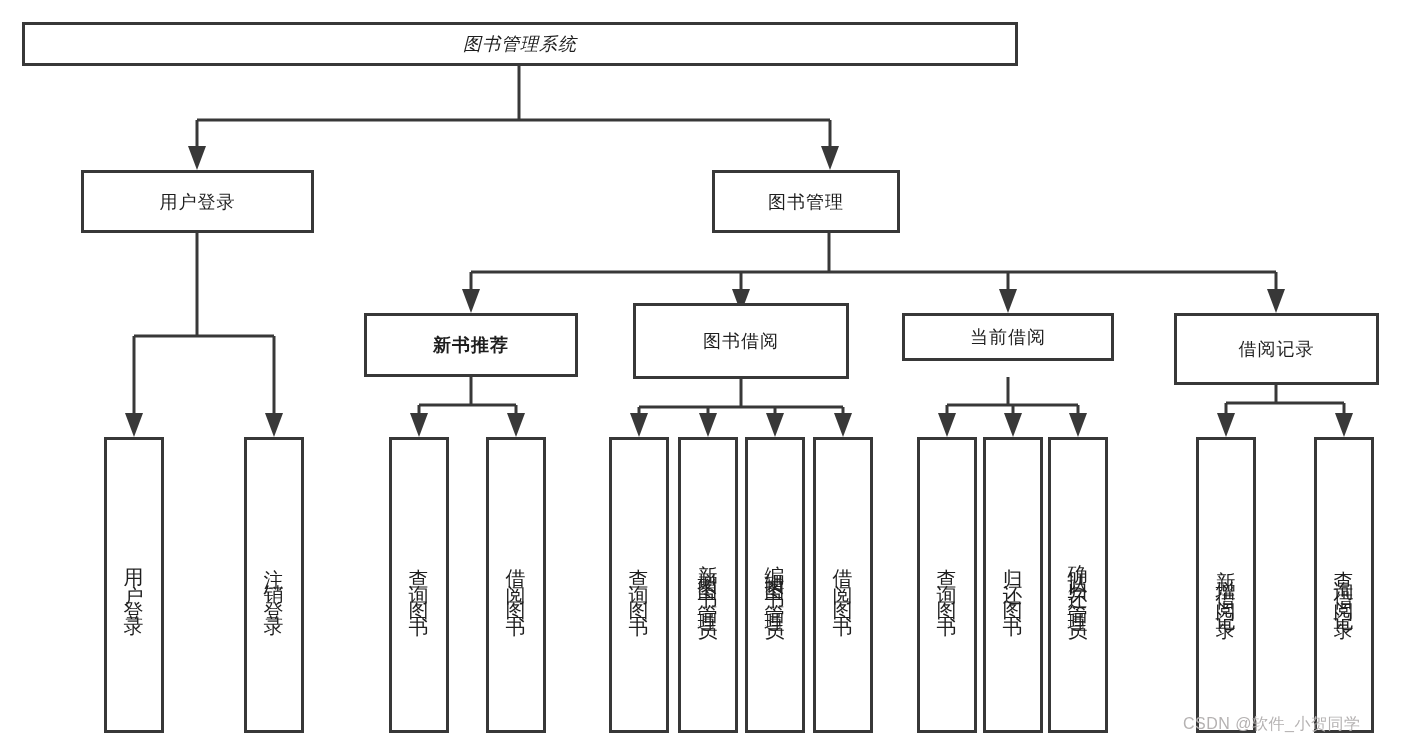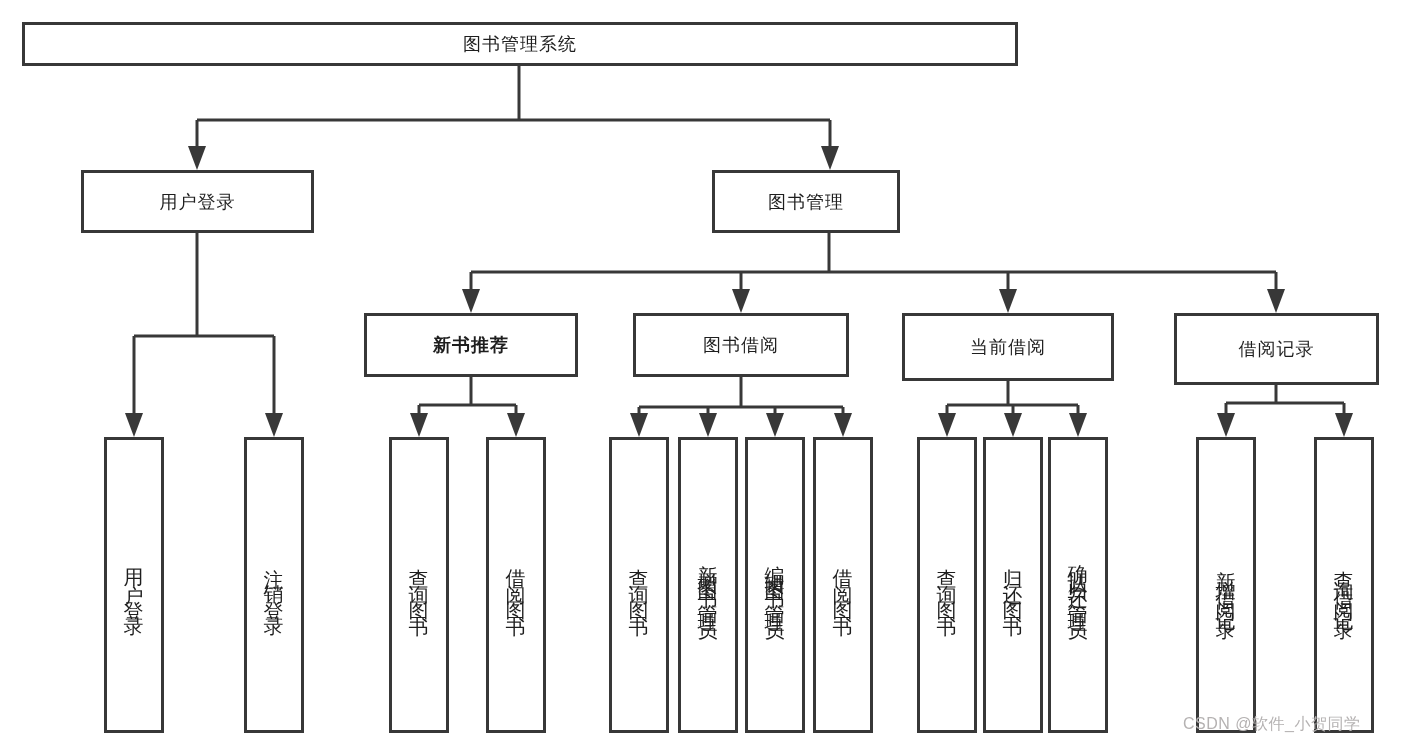--- a/index.html
+++ b/index.html
@@ -114,38 +114,38 @@
       <polygon points="766,413 784,413 775,437"></polygon>
       <polygon points="834,413 852,413 843,437"></polygon>
       <polygon points="938,413 956,413 947,437"></polygon>
       <polygon points="1004,413 1022,413 1013,437"></polygon>
       <polygon points="1069,413 1087,413 1078,437"></polygon>
       <polygon points="1217,413 1235,413 1226,437"></polygon>
       <polygon points="1335,413 1353,413 1344,437"></polygon>
     </g>
   </svg>
 
-  <div class="node" style="left:22px;top:22px;width:996px;height:44px;">
+  <div class="node" style="left:22px;top:22px;width:996px;height:44px;font-style:italic;">
     <span class="h-label">图书管理系统</span>
   </div>
 
   <div class="node" style="left:81px;top:170px;width:233px;height:63px;">
     <span class="h-label">用户登录</span>
   </div>
   <div class="node" style="left:712px;top:170px;width:188px;height:63px;">
     <span class="h-label">图书管理</span>
   </div>
 
   <div class="node" style="left:364px;top:313px;width:214px;height:64px;font-weight:bold;">
     <span class="h-label">新书推荐</span>
   </div>
-  <div class="node" style="left:633px;top:313px;width:216px;height:64px;">
+  <div class="node" style="left:633px;top:303px;width:216px;height:76px;">
     <span class="h-label">图书借阅</span>
   </div>
-  <div class="node" style="left:902px;top:313px;width:212px;height:68px;">
+  <div class="node" style="left:902px;top:313px;width:212px;height:48px;">
     <span class="h-label">当前借阅</span>
   </div>
   <div class="node" style="left:1174px;top:313px;width:205px;height:72px;">
     <span class="h-label">借阅记录</span>
   </div>
 
   <div class="node leaf" style="left:104px;top:437px;width:60px;height:296px;">
     <span class="v-label" style="letter-spacing: 16px;">用户登录</span>
   </div>
   <div class="node leaf" style="left:244px;top:437px;width:60px;height:296px;">

